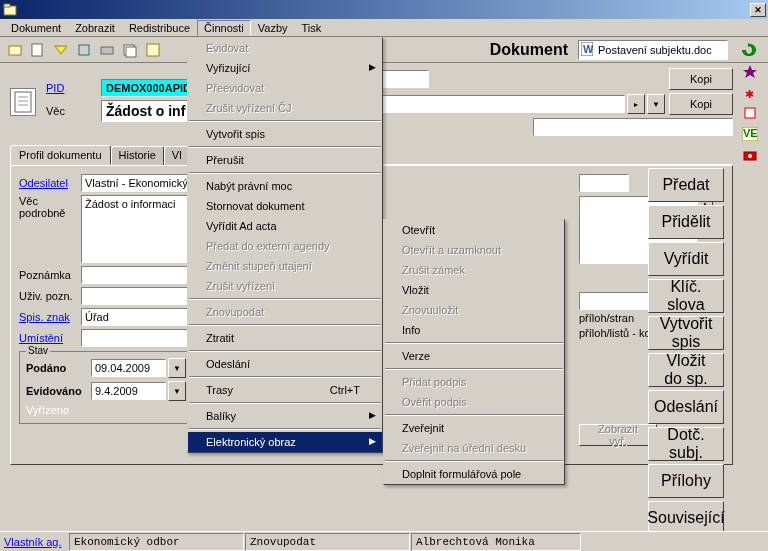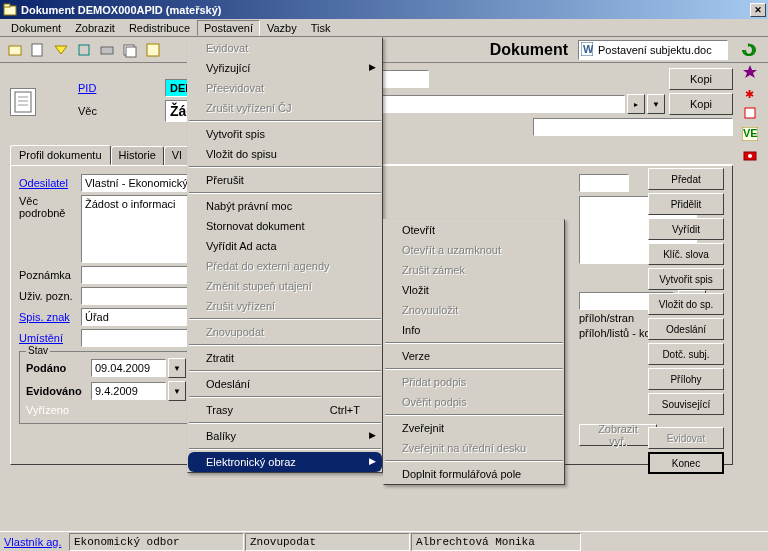--- a/index.html
+++ b/index.html
@@ -12,75 +12,74 @@
 .menubar .mitem { padding:2px 7px; cursor:default; }
 .menubar .mitem.open { background:#d4d0c8; border:1px solid; border-color:#808080 #fff #d4d0c8 #808080; padding:1px 6px; position:relative; z-index:20; }
 .toolbar { background:#d4d0c8; height:26px; display:flex; align-items:center; padding:2px 4px; border-bottom:1px solid #808080; position:relative; }
 .tbtn { width:22px; height:22px; margin-right:1px; display:flex; align-items:center; justify-content:center; border:1px solid transparent; }
 .doklabel { font-size:16px; font-weight:bold; position:absolute; right:200px; }
 .docfield { position:absolute; right:40px; width:150px; height:20px; background:#fff; border:1px solid; border-color:#808080 #fff #fff #808080; display:flex; align-items:center; padding:0 2px; }
 .docfield .pgico { width:14px; height:16px; margin-right:3px; }
 .rtool { position:absolute; right:8px; top:40px; width:20px; }
 .rtool .rbtn { width:20px; height:20px; margin-bottom:1px; display:flex; align-items:center; justify-content:center; }
 .form { padding:5px 35px 5px 10px; position:relative; }
-.row { display:flex; align-items:center; margin-bottom:3px;gap:32px; }
+.row { display:flex; align-items:center; margin-bottom:3px; }
 .pidico { width:26px; height:28px; margin-right:10px; border:1px solid #808080; background:#fff; display:flex; align-items:center; justify-content:center; }
 .lbl { width:55px; color:#000; }
 .lbl.link { color:#00f; text-decoration:underline; }
 .pidval { background:#00ffff; padding:2px 4px; border:1px solid; border-color:#808080 #fff #fff #808080; width:100px; font-weight:bold; }
 .vecval { background:#fff; border:1px solid; border-color:#808080 #fff #fff #808080; padding:2px 4px; font-size:14px; font-weight:bold; flex:1; }
 .btn { background:#d4d0c8; border:1px solid; border-color:#fff #404040 #404040 #fff; padding:3px 8px; min-width:64px; text-align:center; cursor:default; height:22px; display:flex; align-items:center; justify-content:center; }
 .btn.emph { border:2px solid #000; padding:2px 2px; }
 .arrow-btn { width:18px; height:20px; background:#d4d0c8; border:1px solid; border-color:#fff #404040 #404040 #fff; display:flex; align-items:center; justify-content:center; font-size:8px; margin-left:2px; }
 .tabs { display:flex; margin-top:8px; border-bottom:1px solid #fff; }
 .tab { background:#d4d0c8; border:1px solid; border-color:#fff #404040 transparent #fff; border-radius:3px 3px 0 0; padding:3px 8px; margin-right:0; position:relative; top:1px; }
 .tab.active { border-bottom:1px solid #d4d0c8; z-index:2; }
 .tab.inactive { background:#c8c4bc; top:2px; padding:2px 7px; }
 .tabbody { border:1px solid; border-color:#fff #404040 #404040 #fff; padding:8px; background:#d4d0c8; min-height:300px; position:relative; }
 .fldrow { display:flex; align-items:center; margin-bottom:3px; }
 .fldlbl { width:62px; }
 .fldlbl.link { color:#00f; text-decoration:underline; }
 .fldinp { background:#fff; border:1px solid; border-color:#808080 #fff #fff #808080; padding:2px 3px; height:18px; }
 .rbtns { position:absolute; right:8px; top:2px; display:flex; flex-direction:column; gap:3px; }
-.rbtns .btn { width:76px; font-size:10px; height:22px; }
+.rbtns .btn { width:76px; font-size:16px; height:34px; }
 .stav { border:1px solid #808080; padding:6px 6px 4px; position:relative; margin-top:4px; width:210px; }
 .stav .legend { position:absolute; top:-7px; left:6px; background:#d4d0c8; padding:0 2px; font-size:10px; }
 .statusbar { position:absolute; bottom:0; left:0; right:0; height:20px; border-top:1px solid #fff; display:flex; align-items:center; padding:0 4px; background:#d4d0c8; }
 .statcell { border:1px solid; border-color:#808080 #fff #fff #808080; padding:1px 4px; height:18px; margin-right:1px; display:flex; align-items:center;font-family:Liberation Mono, monospace; }
 .dropdown { position:absolute; background:#d4d0c8; border:1px solid; border-color:#d4d0c8 #404040 #404040 #d4d0c8; box-shadow:2px 2px 3px rgba(0,0,0,0.3); z-index:15; }
 .dropdown .di { padding:4px 22px 4px 18px; white-space:nowrap; cursor:default; position:relative; display:flex; }
 .dropdown .di .sh { margin-left:auto; padding-left:20px; }
 .dropdown .di.disabled { color:#808080; text-shadow:1px 1px 0 #fff; }
-.dropdown .di.hl { background:#0a246a; color:#fff;border-radius:6px; }
+.dropdown .di.hl { background:#0a246a; color:#fff; }
 .dropdown .di .sub { position:absolute; right:6px; font-size:9px; }
 .dropdown .sep { height:1px; border-top:1px solid #808080; border-bottom:1px solid #fff; margin:2px 1px; }
 .txtarea { background:#fff; border:1px solid; border-color:#808080 #fff #fff #808080; }
 .scrollbtn { width:16px; height:16px; background:#d4d0c8; border:1px solid; border-color:#fff #404040 #404040 #fff; display:flex; align-items:center; justify-content:center; font-size:8px; }
 .disabled-btn { color:#808080; text-shadow:1px 1px 0 #fff; }
 </style>
 </head>
 <body>
 
 <div class="titlebar">
   <span class="tico">
     <svg width="14" height="14">
         <rect x="1" y="3" width="12" height="9" fill="#fffacd" stroke="#8b7500"></rect>
         <rect x="1" y="1" width="6" height="3" fill="#fffacd" stroke="#8b7500"></rect>
       </svg>
   </span>
-  <span>Dokument DEMOX000APID (mateřský)</span>
   <span class="spacer"></span>
   <span class="winbtn">✕</span>
 </div>
 
 <div class="menubar">
   <span class="mitem">Dokument</span>
   <span class="mitem">Zobrazit</span>
   <span class="mitem">Redistribuce</span>
-  <span class="mitem open">Postavení</span>
+  <span class="mitem open">Činnosti</span>
   <span class="mitem">Vazby</span>
   <span class="mitem">Tisk</span>
 </div>
 
 <div class="toolbar">
   <span class="tbtn">
       <svg width="16" height="16">
         <rect x="2" y="4" width="12" height="9" fill="#fffacd" stroke="#a08000"></rect>
       </svg>
     </span>
@@ -319,23 +318,20 @@
     <div class="di disabled">
       <span>Přeevidovat</span>
     </div>
     <div class="di disabled">
       <span>Zrušit vyřízení ČJ</span>
     </div>
     <div class="sep"></div>
     <div class="di">
       <span>Vytvořit spis</span>
     </div>
-    <div class="di">
-      <span>Vložit do spisu</span>
-    </div>
     <div class="sep"></div>
     <div class="di">
       <span>Přerušit</span>
     </div>
     <div class="sep"></div>
     <div class="di">
       <span>Nabýt právní moc</span>
     </div>
     <div class="di">
       <span>Stornovat dokument</span>

